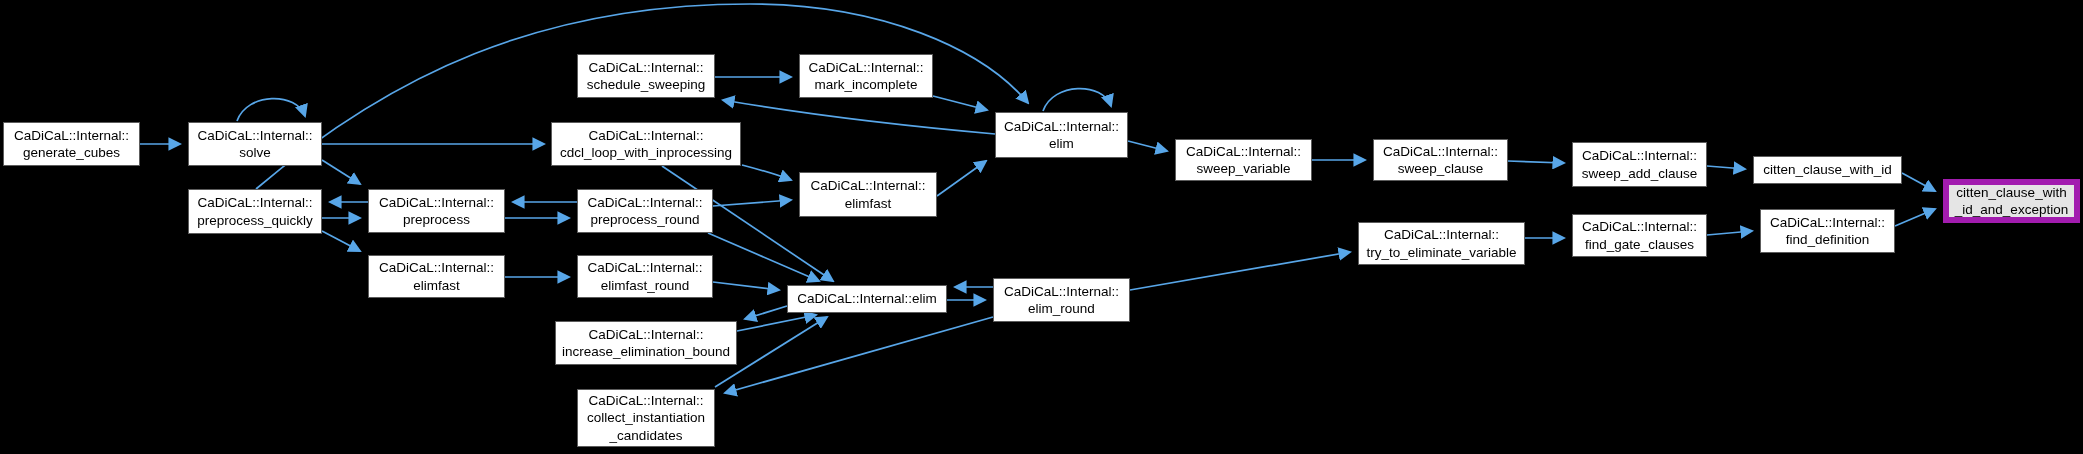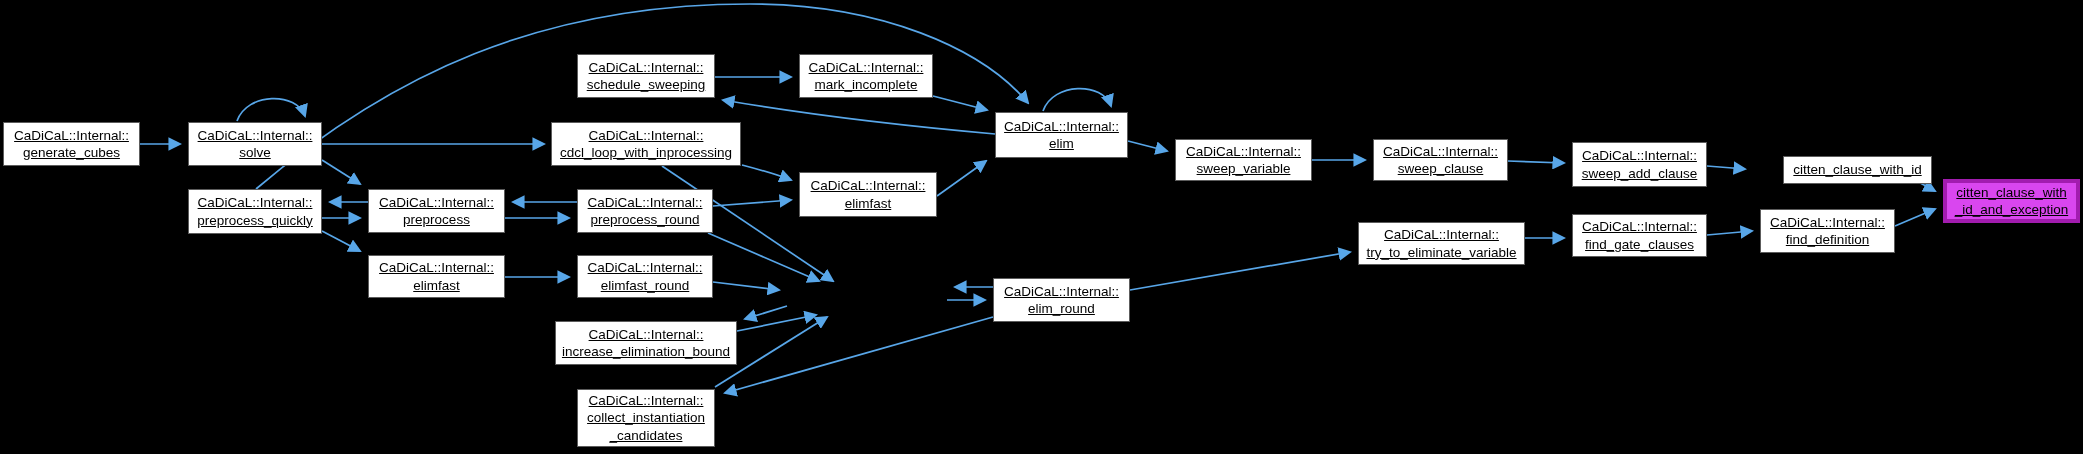--- a/index.html
+++ b/index.html
@@ -2,22 +2,22 @@
 <html><head>
 <meta charset="utf-8">
 <style>
   html,body{margin:0;padding:0;background:#000;}
   #stage{position:relative;width:2083px;height:454px;background:#000;overflow:hidden;
          font-family:"Liberation Sans","DejaVu Sans",sans-serif;}
   #edge-layer{position:absolute;left:0;top:0;width:2083px;height:454px;}
   .node{position:absolute;box-sizing:border-box;background:#ffffff;border:1.6px solid #5c5c5c;
         color:#000;display:flex;flex-direction:column;align-items:center;justify-content:center;
         text-align:center;font-size:13.5px;line-height:1.28;white-space:nowrap;cursor:pointer;}
-  .node.target{background:#d946ef;border:4px solid #a21caf;cursor:default;align-items:center;}
-  .line{display:block;text-decoration:underline;}
+  .node.target{background:#e5e5e5;border:6px solid #a21caf;cursor:default;align-items:center;}
+  .line{display:block;}
 </style>
 </head>
 <body>
 
 <div id="stage">
     <svg id="edge-layer" viewBox="0 0 2083 454" width="2083" height="454">
       <defs>
         <marker id="arrow" viewBox="0 0 10 10" refX="8.5" refY="5" markerWidth="8" markerHeight="8" orient="auto">
           <path d="M0,0 L10,5 L0,10 z" fill="#58a6e8"></path>
         </marker>
@@ -112,39 +112,42 @@
       <span class="line">sweep_variable</span>
     </div>
     <div class="node" style="left: 1373px; top: 139px; width: 135px; height: 42px;">
       <span class="line">CaDiCaL::Internal::</span>
       <span class="line">sweep_clause</span>
     </div>
     <div class="node" style="left: 1572px; top: 142px; width: 135px; height: 45px;">
       <span class="line">CaDiCaL::Internal::</span>
       <span class="line">sweep_add_clause</span>
     </div>
-    <div class="node" style="left: 1753px; top: 156px; width: 149px; height: 28px; margin-left: 30px;">
+    <div class="node" style="left: 1753px; top: 156px; width: 149px; height: 28px;">
       <span class="line">citten_clause_with_id</span>
     </div>
     <div class="node target" style="left: 1943px; top: 179px; width: 137px; height: 44px;">
       <span class="line">citten_clause_with</span>
       <span class="line">_id_and_exception</span>
     </div>
     <div class="node" style="left: 1358px; top: 222px; width: 167px; height: 43px;">
       <span class="line">CaDiCaL::Internal::</span>
       <span class="line">try_to_eliminate_variable</span>
     </div>
     <div class="node" style="left: 1572px; top: 214px; width: 135px; height: 43px;">
       <span class="line">CaDiCaL::Internal::</span>
       <span class="line">find_gate_clauses</span>
     </div>
     <div class="node" style="left: 1760px; top: 209px; width: 135px; height: 44px;">
       <span class="line">CaDiCaL::Internal::</span>
       <span class="line">find_definition</span>
     </div>
+    <div class="node" style="left: 787px; top: 285px; width: 160px; height: 28px;">
+      <span class="line">CaDiCaL::Internal::elim</span>
+    </div>
     <div class="node" style="left: 993px; top: 278px; width: 137px; height: 44px;">
       <span class="line">CaDiCaL::Internal::</span>
       <span class="line">elim_round</span>
     </div>
     <div class="node" style="left: 555px; top: 321px; width: 182px; height: 44px;">
       <span class="line">CaDiCaL::Internal::</span>
       <span class="line">increase_elimination_bound</span>
     </div>
     <div class="node" style="left: 577px; top: 389px; width: 138px; height: 58px;">
       <span class="line">CaDiCaL::Internal::</span>

